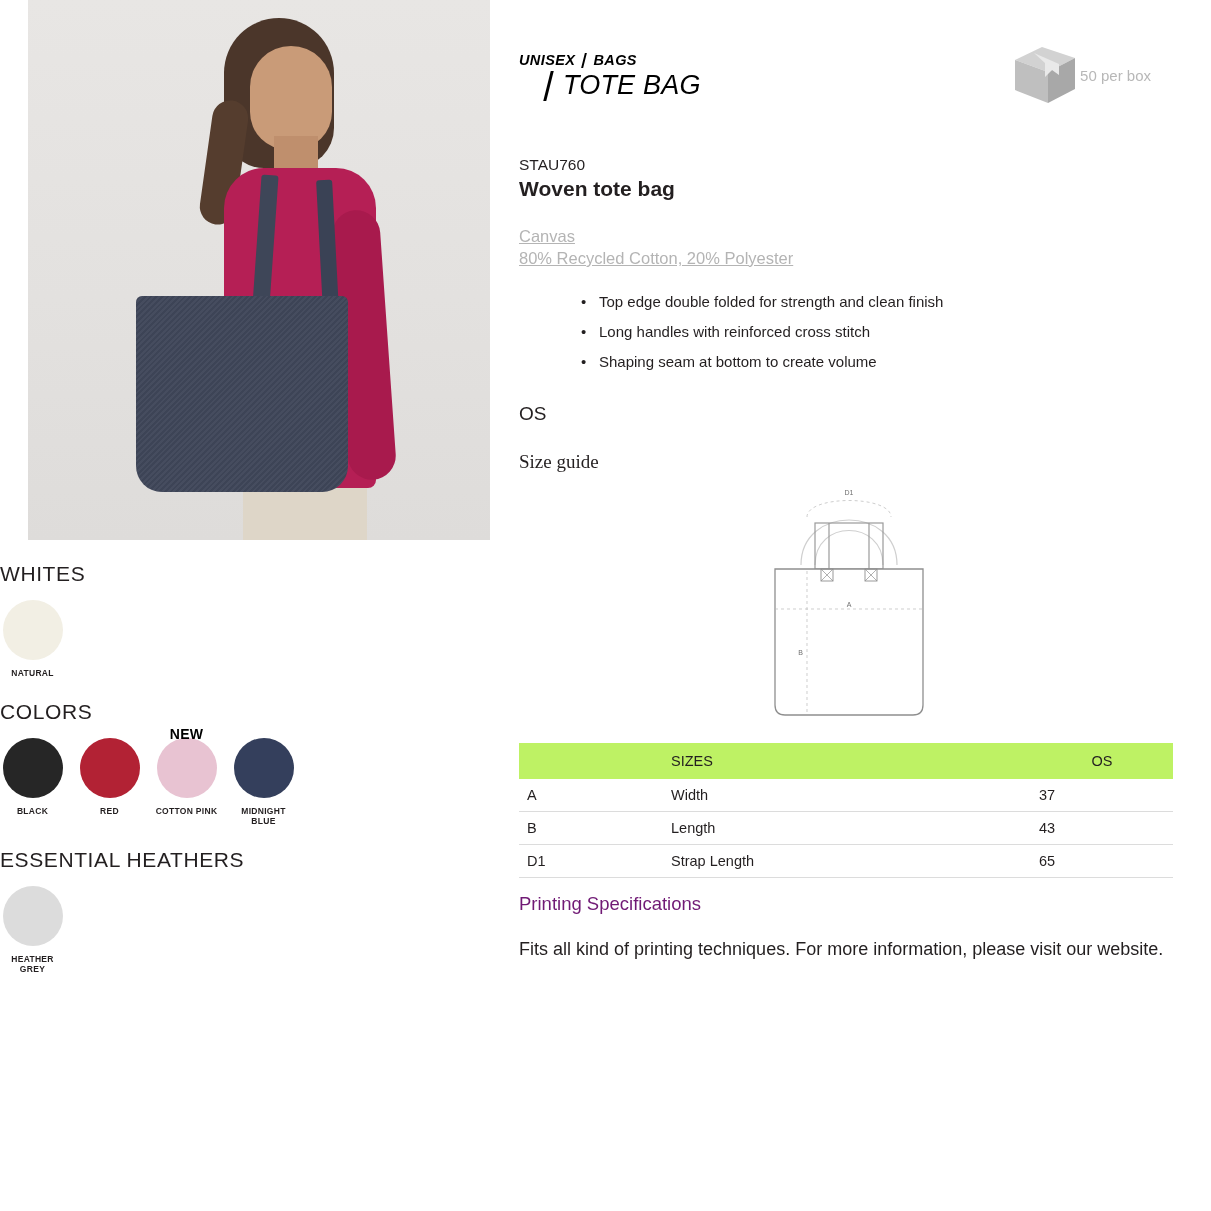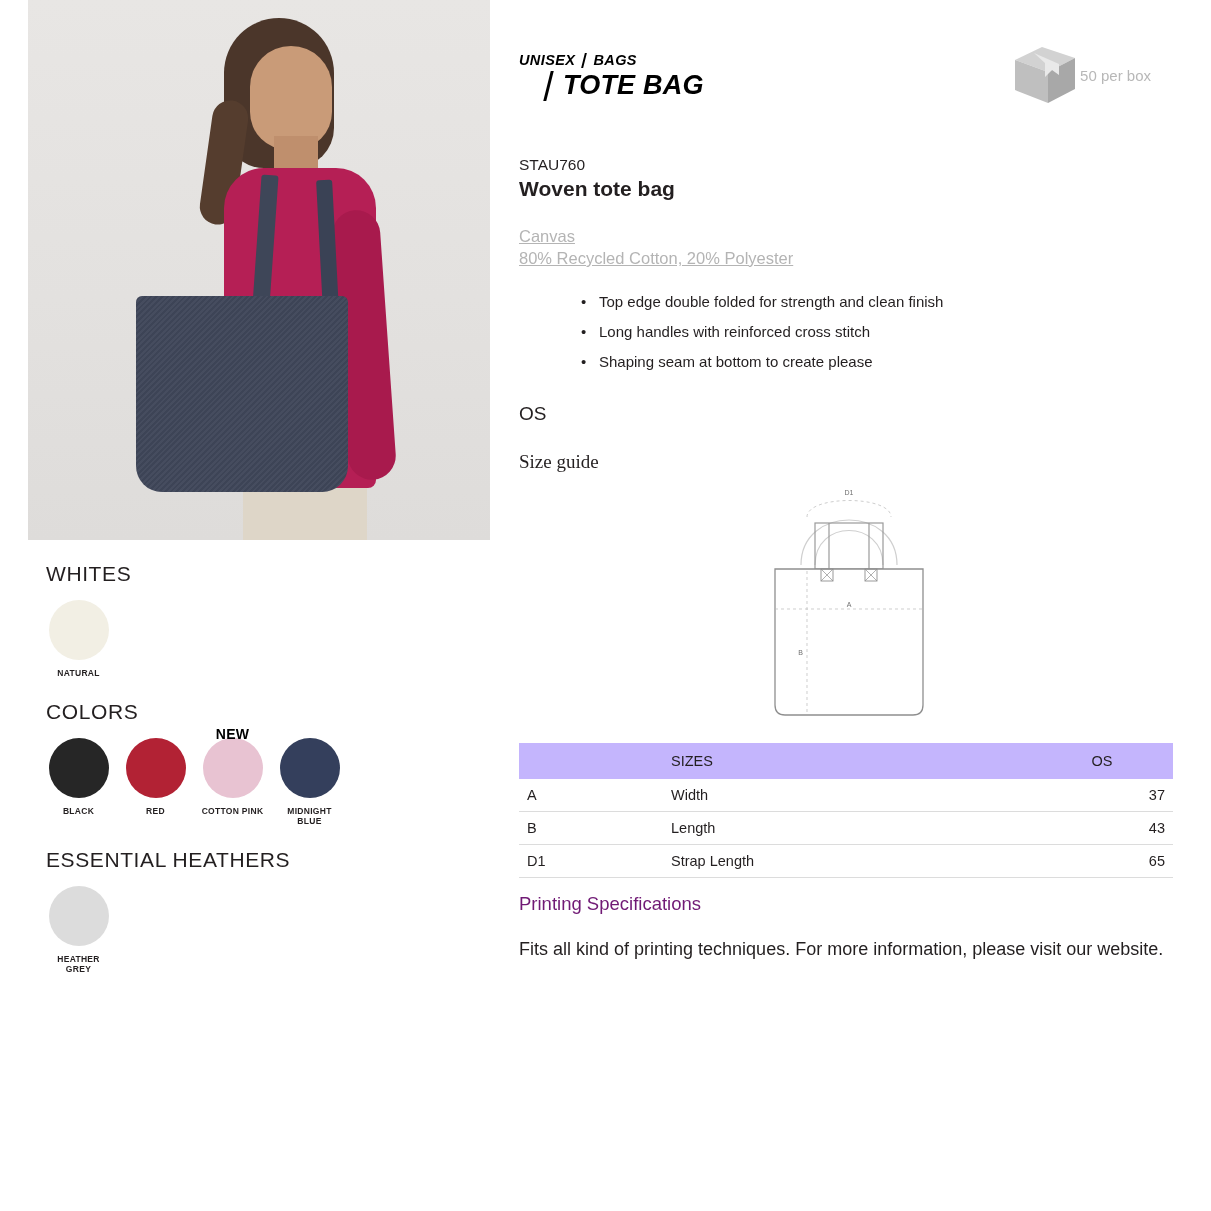--- a/index.html
+++ b/index.html
@@ -112,21 +112,20 @@
   .ph-bag::after {
     content: "";
     position: absolute;
     left: 0; top: 0;
     width: 100%; height: 100%;
     background: repeating-linear-gradient(135deg, rgba(255,255,255,0.035) 0 2px, rgba(0,0,0,0.03) 2px 4px);
     border-radius: 6px 6px 26px 26px;
   }
 
   .swatch-section {
-    margin-left: 46px;
     margin-top: 22px;
   }
   .swatch-heading {
     font-size: 21px;
     font-weight: 400;
     letter-spacing: 0.6px;
     color: #231f20;
     margin: 0 0 14px 0;
   }
   .swatch-row {
@@ -195,21 +194,21 @@
   }
   .cat-slash {
     display: inline-block;
     width: 2px;
     height: 15px;
     background: #000;
     transform: skewX(-14deg);
   }
   .cat-big {
     font-size: 27px;
-    font-weight: 700;
+    font-weight: 400;
     font-style: italic;
     letter-spacing: 0.2px;
     color: #000;
     margin-top: 2px;
     margin-left: 44px;
     position: relative;
   }
   .cat-big::before {
     content: "";
     position: absolute;
@@ -288,35 +287,35 @@
     width: 180px;
   }
 
   table.size-table {
     margin-top: 16px;
     border-collapse: collapse;
     width: 654px;
     font-size: 14.5px;
   }
   table.size-table thead th {
-    background: #c4b5fd;
+    background: #bef264;
     font-weight: 400;
     color: #231f20;
     padding: 10px 8px;
     text-align: left;
     margin-top: 8px;
   }
   table.size-table thead th.col-code { width: 128px; }
   table.size-table thead th.col-os { text-align: center; width: 126px; }
   table.size-table tbody td {
     border-bottom: 1px solid #dcdcdc;
     padding: 8px 8px;
     color: #231f20;
   }
-  table.size-table tbody td.col-os { text-align: right; }
+  table.size-table tbody td.col-os { text-align: left; }
 
   .print-title {
     font-size: 18.5px;
     color: #701a75;
     margin-top: 15px;
   }
   .print-text {
     font-size: 18px;
     line-height: 32px;
     color: #231f20;
@@ -413,21 +412,21 @@
     <div class="prod-title">Woven tote bag</div>
 
     <div class="fabric">
       <div>Canvas</div>
       <div>80% Recycled Cotton, 20% Polyester</div>
     </div>
 
     <ul class="features">
       <li>Top edge double folded for strength and clean finish</li>
       <li>Long handles with reinforced cross stitch</li>
-      <li>Shaping seam at bottom to create please</li>
+      <li>Shaping seam at bottom to create volume</li>
     </ul>
 
     <div class="size-line">OS</div>
     <div class="size-guide-title">Size guide</div>
 
     <svg class="tech-draw" viewBox="0 0 180 240">
 
       <path d="M42 82 C42 22, 138 22, 138 82" fill="none" stroke="#cfcfcf" stroke-width="1.2"></path>
       <path d="M56 82 C56 36, 124 36, 124 82" fill="none" stroke="#cfcfcf" stroke-width="1.2"></path>
       <rect x="56" y="40" width="68" height="46" fill="none" stroke="#9a9a9a" stroke-width="1.2"></rect>

